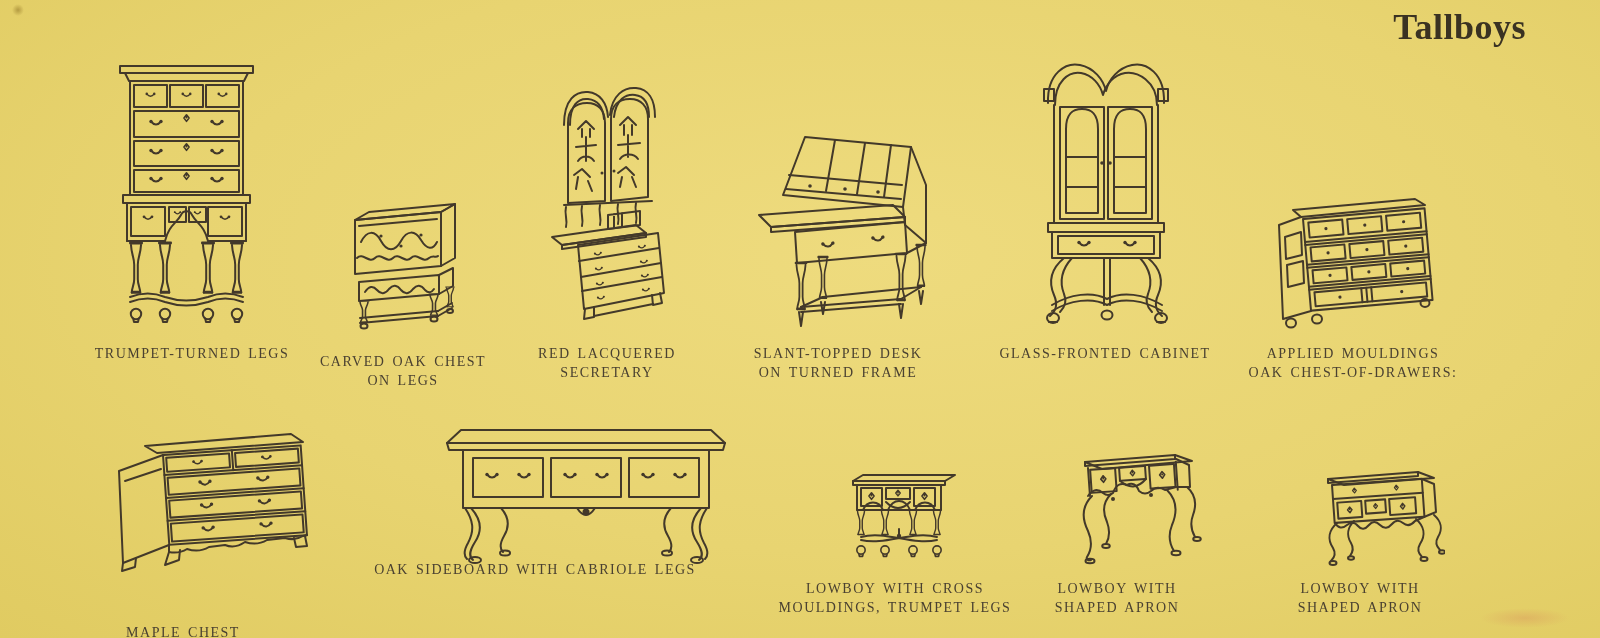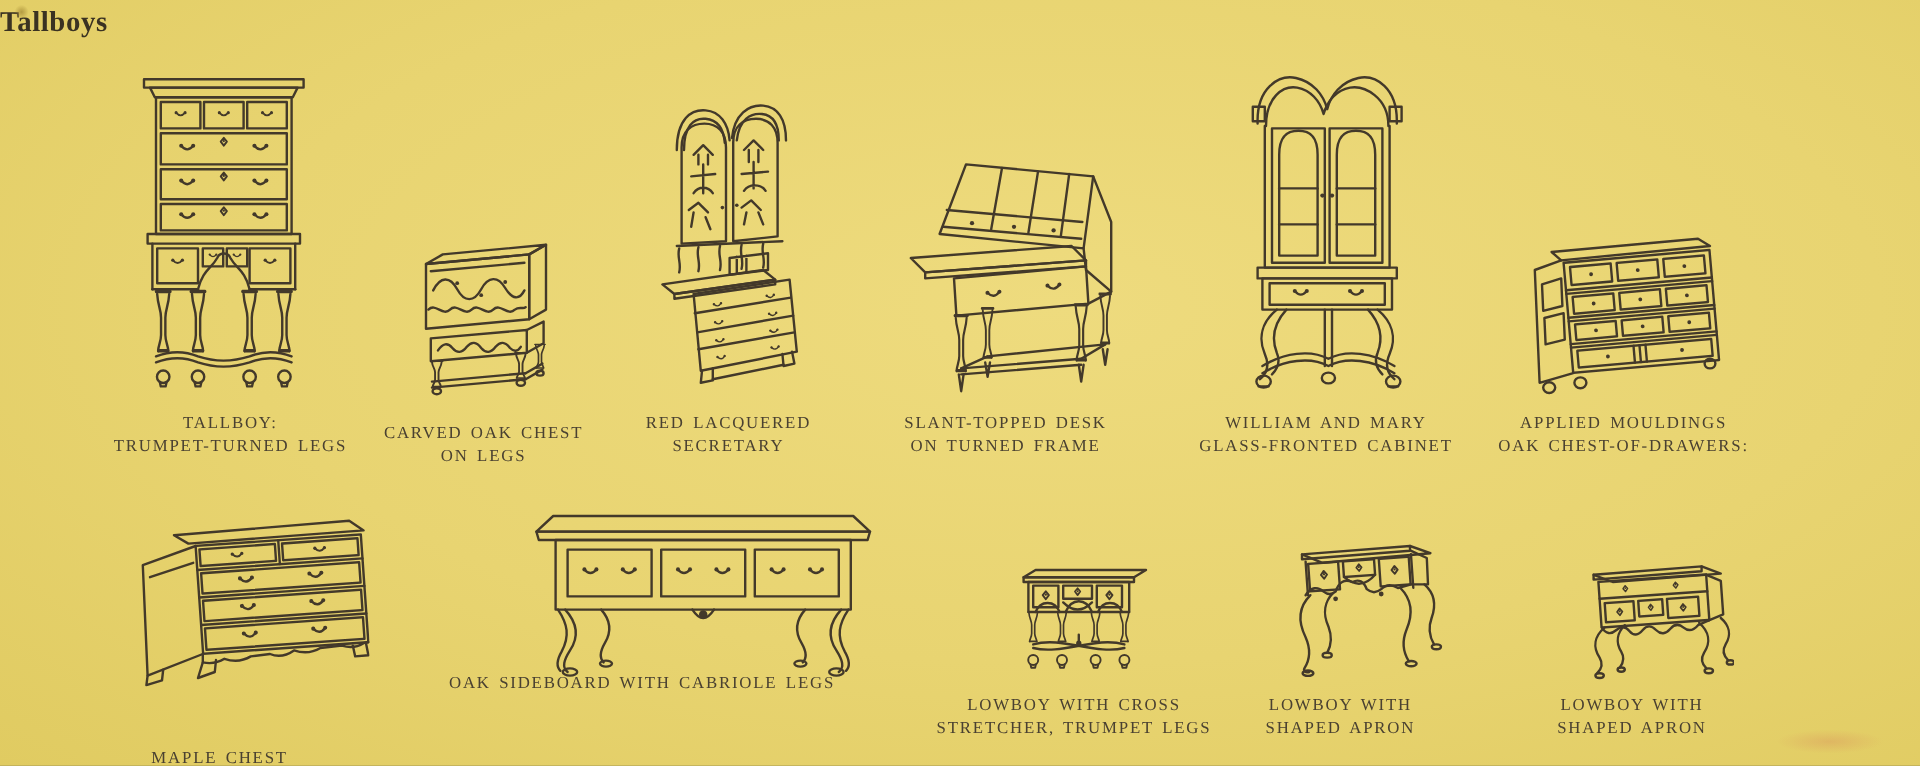--- a/index.html
+++ b/index.html
@@ -1,20 +1,20 @@
 <!DOCTYPE html>
 <html><head>
 <meta charset="utf-8">
 <style>
   html,body{margin:0;padding:0;background:#b8a95a;}
   .page{position:relative;width:1600px;height:638px;overflow:hidden;
         background:radial-gradient(ellipse at 55% 40%, #eedb7e 0%, #e8d471 55%, #e0cb61 100%);}
-  .title{position:absolute;left:0;top:6px;width:1526px;text-align:left;
+  .title{position:absolute;left:0;top:6px;width:1526px;text-align:right;
          font-family:"Liberation Serif","DejaVu Serif",serif;font-weight:bold;
-         font-size:24px;letter-spacing:.5px;color:#3a3222;}
+         font-size:36px;letter-spacing:.5px;color:#3a3222;}
   .fig{position:absolute;}
   .fig svg{display:block;width:100%;height:100%;stroke:#43392a;fill:none;
            stroke-width:2;stroke-linecap:round;stroke-linejoin:round;}
   .f{fill:#43392a;stroke:none;}
   .cap{position:absolute;font-family:"Liberation Serif","DejaVu Serif",serif;
        font-size:14px;line-height:18.5px;letter-spacing:1.5px;word-spacing:2px;
        color:#4a4131;text-align:center;}
   .cap span{display:block;}
   .stain{position:absolute;pointer-events:none;}
   .stain.s1{left:12px;top:4px;width:12px;height:12px;
@@ -427,52 +427,50 @@
       <path d="M34,58 C28,64 26,72 31,80 C34,85 33,89 30,93"></path>
       <ellipse cx="31" cy="95" rx="3" ry="1.8"></ellipse>
       <path d="M96,56 C104,63 106,72 100,81 C97,86 98,90 102,94"></path>
       <ellipse cx="104" cy="96" rx="3.5" ry="2"></ellipse>
       <path d="M114,52 C121,58 123,66 118,74 C115,79 116,83 120,87"></path>
       <ellipse cx="122" cy="89" rx="3" ry="1.8"></ellipse>
     </svg>
   </div>
 
   <div class="cap" style="left:77px;top:345px;width:230px">
-    <span>TALLBOY:</span>
     <span>TRUMPET-TURNED LEGS</span>
   </div>
   <div class="cap" style="left:303px;top:353px;width:200px">
     <span>CARVED OAK CHEST</span>
     <span>ON LEGS</span>
   </div>
   <div class="cap" style="left:507px;top:345px;width:200px">
     <span>RED LACQUERED</span>
     <span>SECRETARY</span>
   </div>
   <div class="cap" style="left:727px;top:345px;width:222px">
     <span>SLANT-TOPPED DESK</span>
     <span>ON TURNED FRAME</span>
   </div>
   <div class="cap" style="left:985px;top:345px;width:240px">
-    <span>WILLIAM AND MARY</span>
     <span>GLASS-FRONTED CABINET</span>
   </div>
   <div class="cap" style="left:1229px;top:345px;width:248px">
     <span>APPLIED MOULDINGS</span>
     <span>OAK CHEST-OF-DRAWERS:</span>
   </div>
   <div class="cap" style="left:83px;top:624px;width:200px">
     <span>MAPLE CHEST</span>
   </div>
   <div class="cap" style="left:370px;top:561px;width:330px">
     <span>OAK SIDEBOARD WITH CABRIOLE LEGS</span>
   </div>
   <div class="cap" style="left:772px;top:580px;width:246px">
     <span>LOWBOY WITH CROSS</span>
-    <span>STRETCHER, TRUMPET LEGS</span>
+    <span>MOULDINGS, TRUMPET LEGS</span>
   </div>
   <div class="cap" style="left:1015px;top:580px;width:204px">
     <span>LOWBOY WITH</span>
     <span>SHAPED APRON</span>
   </div>
   <div class="cap" style="left:1258px;top:580px;width:204px">
     <span>LOWBOY WITH</span>
     <span>SHAPED APRON</span>
   </div>
 

